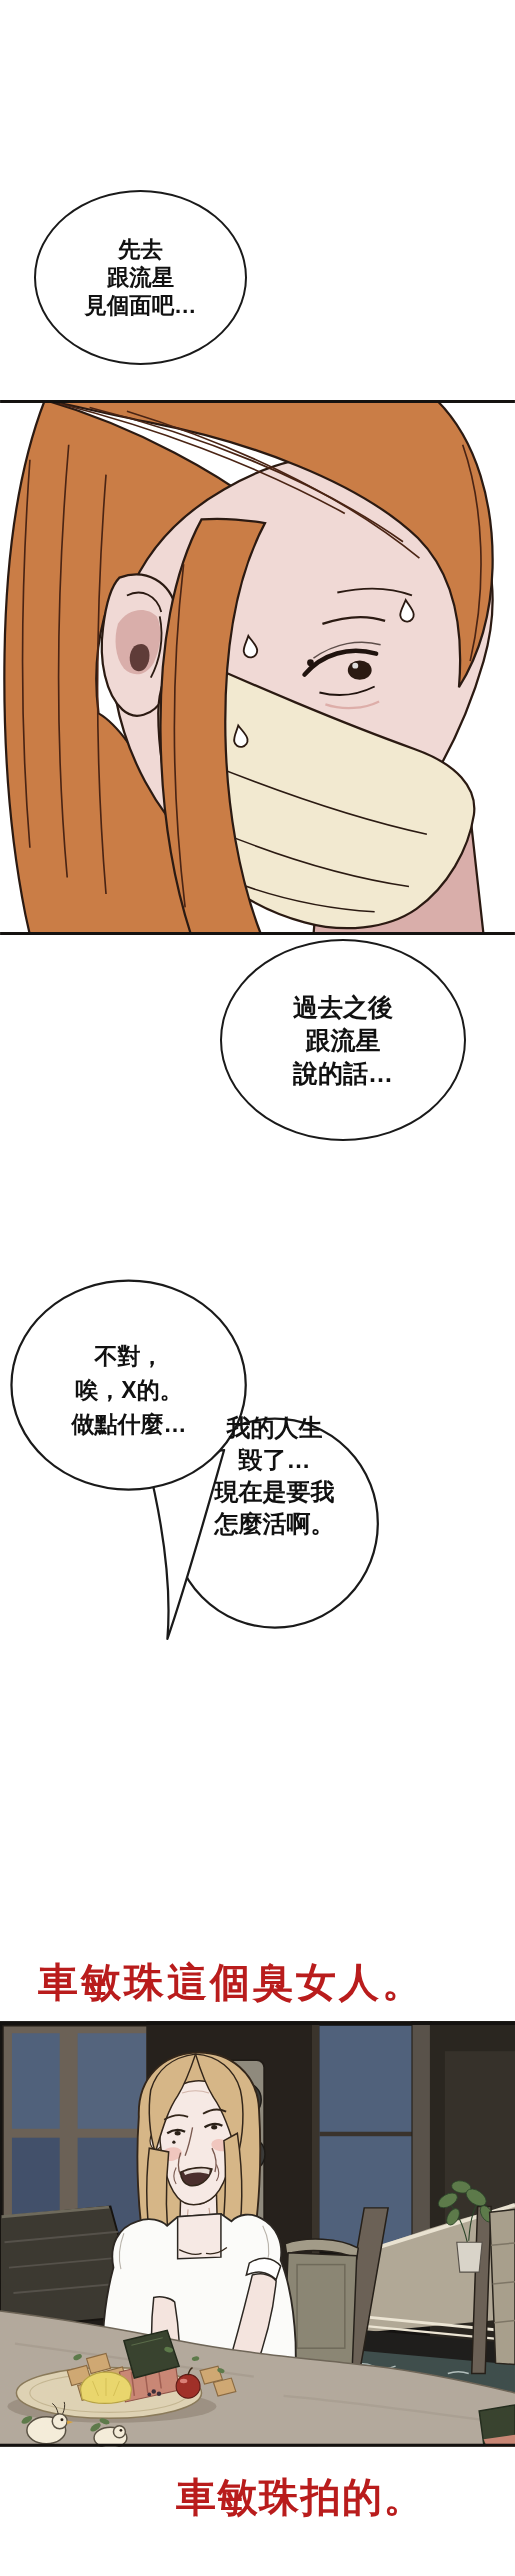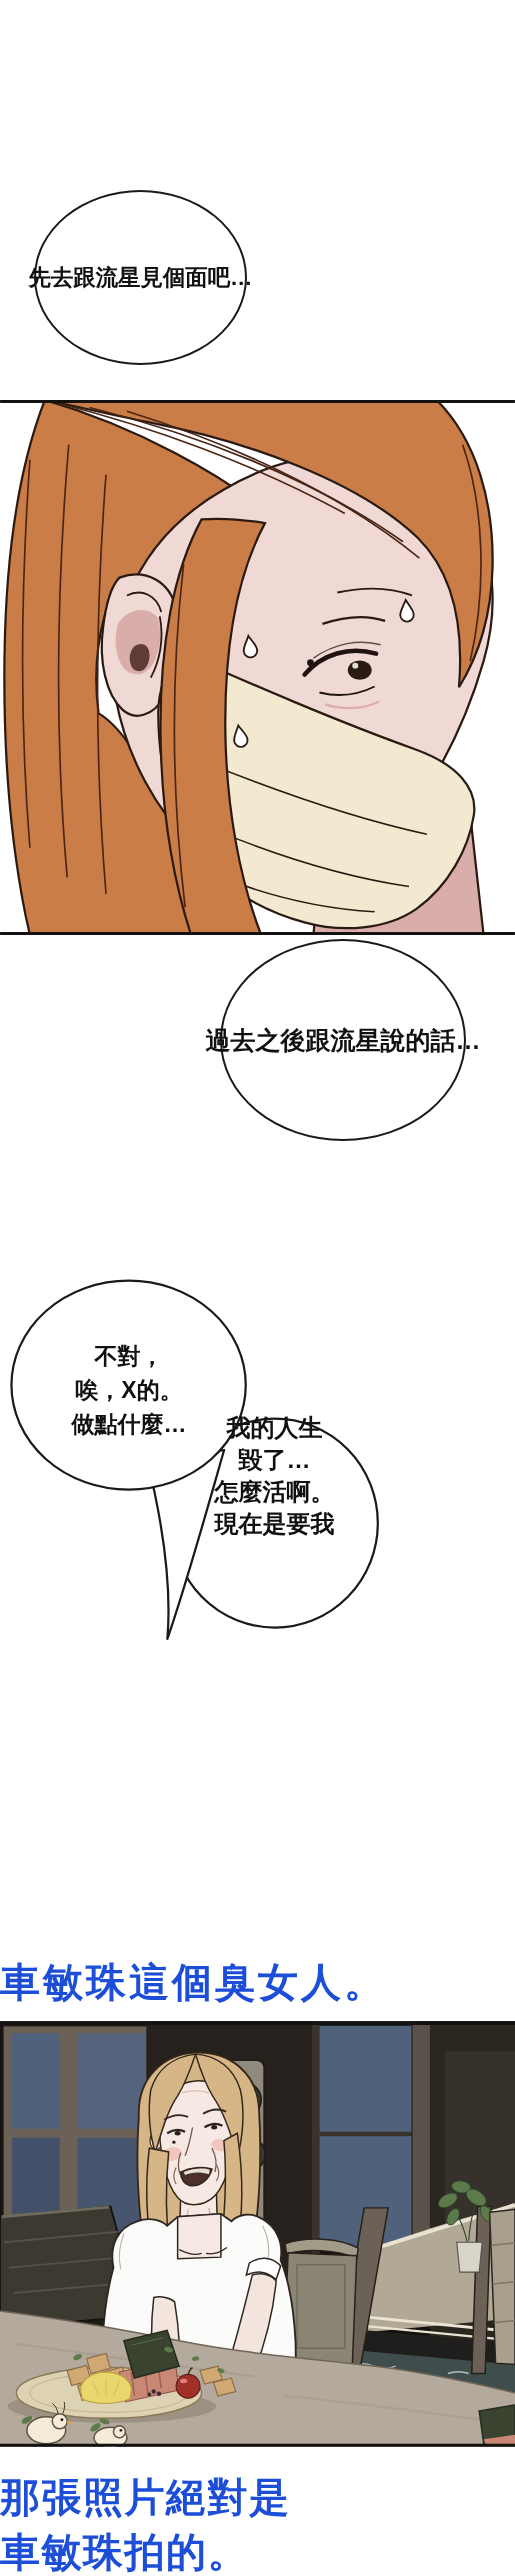--- a/index.html
+++ b/index.html
@@ -1,27 +1,27 @@
 <!DOCTYPE html>
 <html style="--ink: #141210; --line: #2b1a12; --hair-orange: #ca7d46; --hair-strand: #4a2414; --skin-pink: #f0d9d5; --skin-shadow: #d9aeaa; --mask-cream: #f2e9d0; --photo-bg: #151311; --window-glass: #50617b; --frame-grey: #6b6156; --speaker-grey: #8f8a7d; --hair-blonde: #d6b687; --skin-light: #f6e9e4; --dress-white: #fbfbf9; --blush-pink: #edb9b2; --chair-green: #8b8674; --chair-dark: #3c3931; --deck-beige: #b1a896; --water-teal: #3f4e4c; --table-taupe: #b3a99c; --platter-cream: #ded2b4; --nori-green: #39432f; --salmon-pink: #c98775; --cube-tan: #cfa873; --apple-red: #a03028; --lemon-yellow: #e9d66d; --leaf-green: #5d7a4a;font-size:12px"><head>
 <meta charset="utf-8">
 <style>
   html,body{margin:0;padding:0;background:#fff;}
   #page{position:relative;width:515px;height:2576px;overflow:hidden;background:#fff;
         font-family:"Liberation Sans","DejaVu Sans",sans-serif;color:#111;}
   .bubble{position:absolute;border:2.2px solid #1a1a1a;border-radius:50%;background:#fff;
-          display:flex;flex-direction:row;align-items:center;justify-content:center;
+          display:flex;flex-direction:column;align-items:center;justify-content:center;
           text-align:center;box-sizing:border-box;z-index:3;}
   .bubble .ln{white-space:nowrap;}
   #bubble-1{left:34px;top:190px;width:213px;height:175px;font-size:22.4px;line-height:28px;font-weight:600;}
   #bubble-2{left:220px;top:939px;width:246px;height:202px;font-size:25px;line-height:33px;font-weight:600;}
   .free-text{position:absolute;text-align:center;font-weight:600;z-index:4;}
   #bubble-3-text{left:15px;top:1339px;width:228px;font-size:23px;line-height:34px;}
   #bubble-4-text{left:179px;top:1412px;width:191px;font-size:24px;line-height:32px;}
-  .narration{position:absolute;left:0;width:425px;text-align:left;font-weight:bold;color:#1d4ed8;z-index:4;}
+  .narration{position:absolute;left:0;width:425px;text-align:right;font-weight:bold;color:#b91c1c;z-index:4;}
   #narration-1{top:1956px;font-size:40px;line-height:52px;letter-spacing:3px;}
   #narration-2{top:2470px;font-size:40px;line-height:55px;letter-spacing:1.5px;}
   .panel{position:absolute;left:0;width:515px;z-index:2;}
   #panel-1{top:400px;height:535px;}
   #panel-2{top:2021px;height:426px;}
   #bubble34-svg{position:absolute;left:0;top:1262px;width:396px;height:388px;z-index:3;}
   svg{display:block;}
 </style>
 </head>
 <body>
@@ -122,22 +122,22 @@
     <ellipse cx="172" cy="165" rx="157" ry="140" fill="#ffffff" stroke="#1a1a1a" stroke-width="3"></ellipse>
   </svg>
   <div class="free-text" id="bubble-3-text">
     <div class="ln">不對，</div>
     <div class="ln">唉，X的。</div>
     <div class="ln">做點什麼…</div>
   </div>
   <div class="free-text" id="bubble-4-text">
     <div class="ln">我的人生</div>
     <div class="ln">毀了…</div>
+    <div class="ln">現在是要我</div>
     <div class="ln">怎麼活啊。</div>
-    <div class="ln">現在是要我</div>
   </div>
 
   <div class="narration" id="narration-1">車敏珠這個臭女人。</div>
 
   <svg class="panel" id="panel-2" viewBox="0 0 690 570" xmlns="http://www.w3.org/2000/svg">
     <rect x="0" y="0" width="690" height="570" style="fill:var(--photo-bg)"></rect>
 
     <g>
       <rect x="4" y="6" width="200" height="302" style="fill:var(--frame-grey)" stroke="#241f19" stroke-width="2"></rect>
       <rect x="16" y="16" width="64" height="128" style="fill:var(--window-glass)"></rect>
@@ -368,18 +368,17 @@
     <g>
       <path d="M 642,522 L 690,514 L 690,560 L 648,566 Z" style="fill:var(--nori-green)" stroke="#242d1e" stroke-width="2"></path>
       <path d="M 648,560 L 690,554 L 690,570 L 652,570 Z" style="fill:var(--salmon-pink)"></path>
     </g>
 
     <rect x="0" y="0" width="690" height="5" style="fill:var(--ink)"></rect>
     <rect x="0" y="566" width="690" height="4" style="fill:var(--ink)"></rect>
   </svg>
 
   <div class="narration" id="narration-2">
-    <div>那張照片絕對是</div>
     <div>車敏珠拍的。</div>
   </div>
 
 </div>
 
 
 </body></html>

